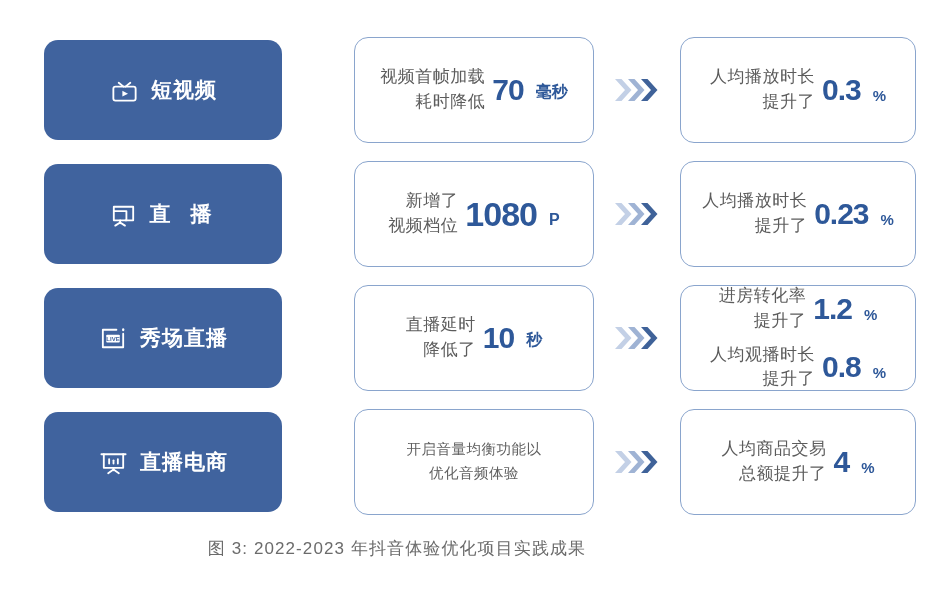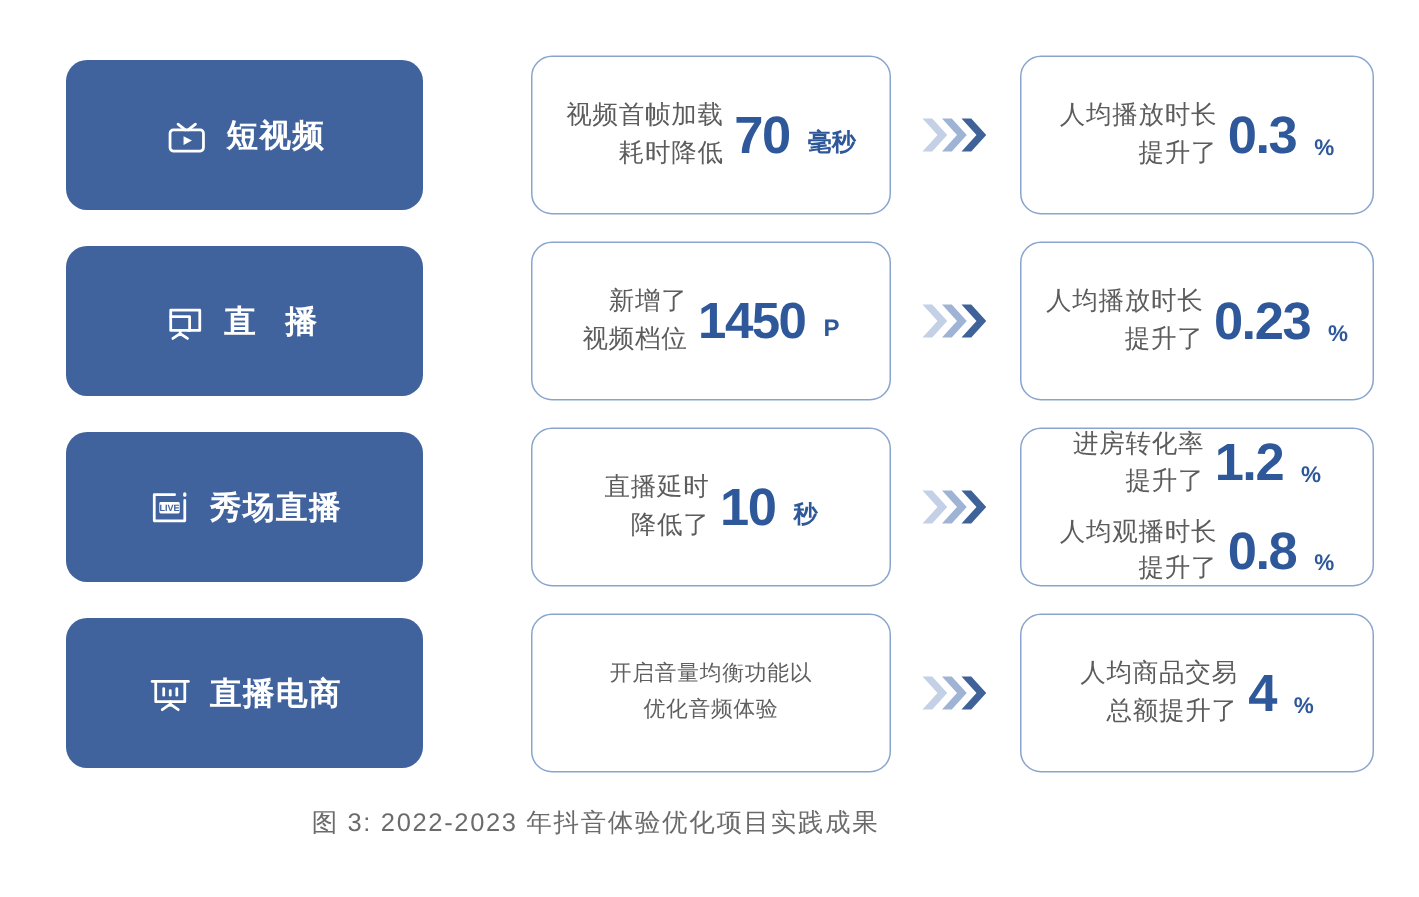--- a/index.html
+++ b/index.html
@@ -92,21 +92,21 @@
     white-space: nowrap;
     letter-spacing: 0.5px;
   }
   .stat-text.plain {
     text-align: center;
     color: #5f5f5f;
     font-size: 14.5px;
     line-height: 1.65;
   }
   .stat-num {
-    font-size: 35px;
+    font-size: 30px;
     font-weight: bold;
     color: #2e5899;
     line-height: 1;
     letter-spacing: -1px;
     white-space: nowrap;
   }
   .stat-num.small-num { font-size: 34px; }
   .stat-unit {
     font-size: 16px;
     font-weight: bold;
@@ -229,21 +229,21 @@
 
     <div class="gap-a"></div>
 
     <div class="ocard mid">
       <div class="stat">
         <div class="stat-text">
           <div>新增了</div>
           <div>视频档位</div>
         </div>
         <div class="numwrap">
-          <span class="stat-num small-num">1450</span>
+          <span class="stat-num small-num">1080</span>
           <span class="stat-unit">P</span>
         </div>
       </div>
     </div>
 
     <div class="chev-wrap">
       <span class="chev">
         <svg viewBox="0 0 48 28" width="48" height="28">
           <path d="M2 3 L12 14 L2 25 L8.5 25 L18.5 14 L8.5 3 Z" fill="#c3d0e6"></path>
           <path d="M15 3 L25 14 L15 25 L21.5 25 L31.5 14 L21.5 3 Z" fill="#9fb3d4"></path>

